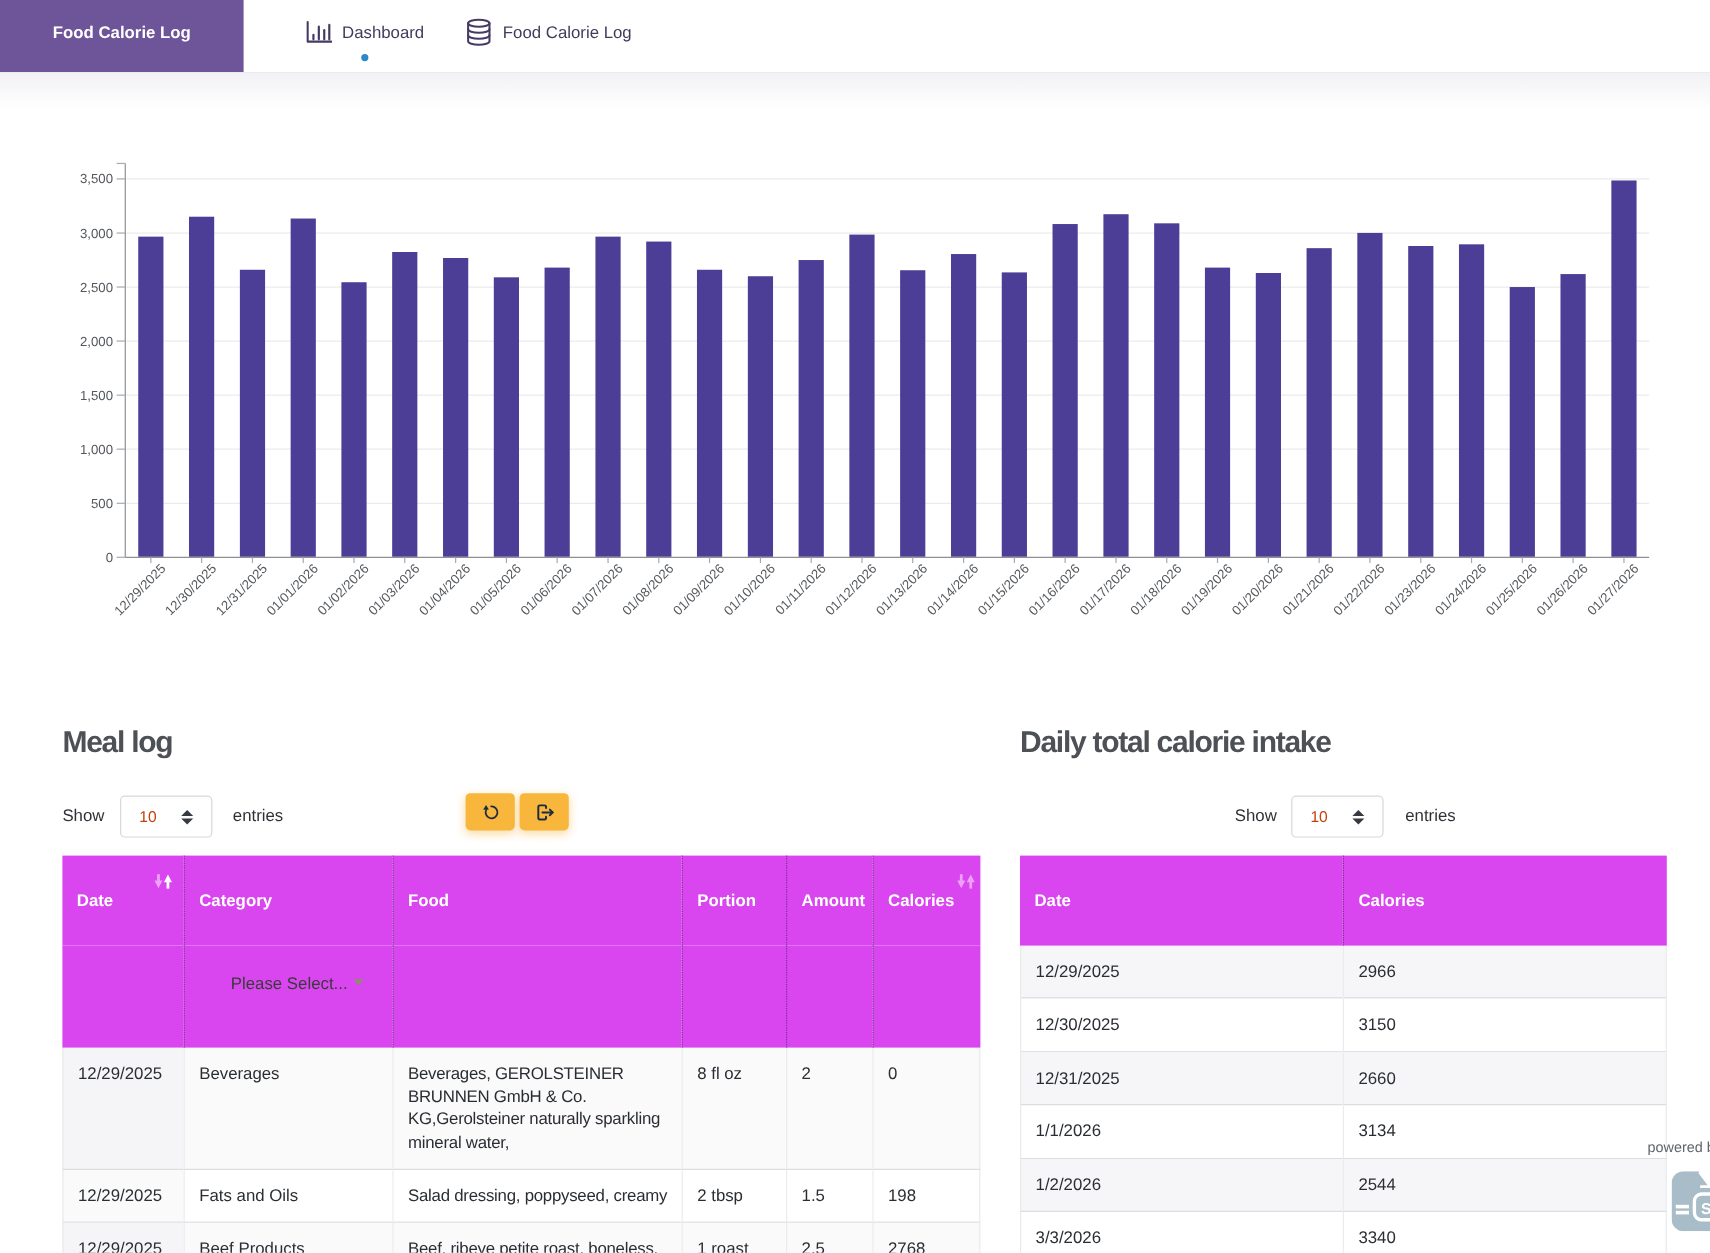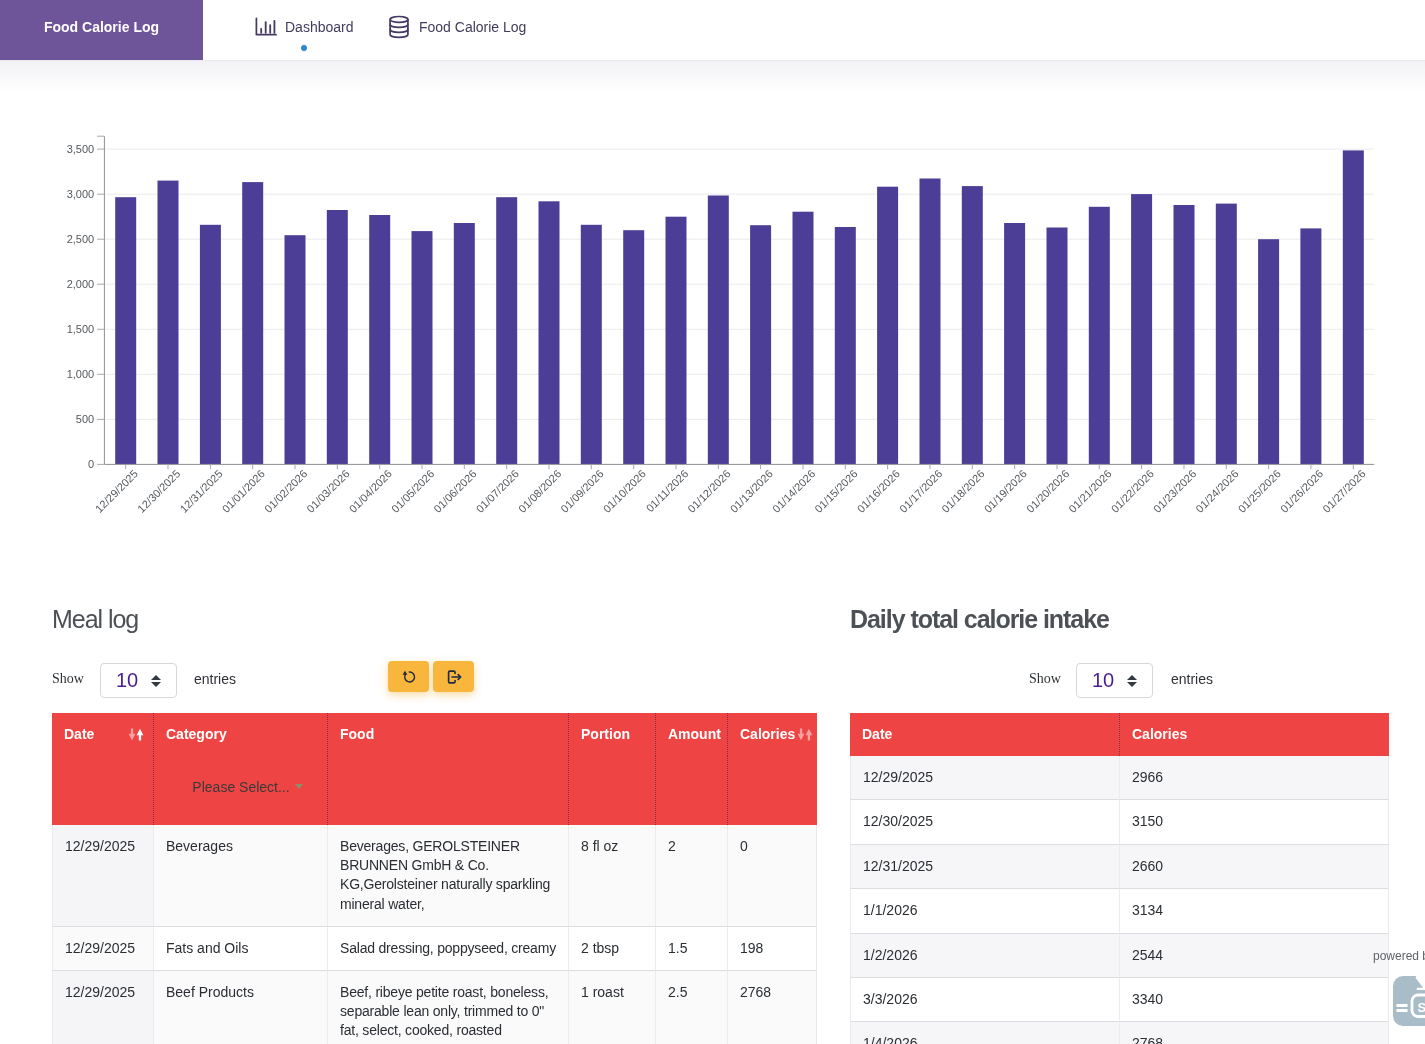--- a/index.html
+++ b/index.html
@@ -17,39 +17,39 @@
 .navlink svg { margin-right:8px; }
 #nav1 { left:254px;text-align:center; }
 #nav2 { left:387px; }
 .navdot { position:absolute; left:301px; top:45px; width:6px; height:6px; border-radius:50%;
   background:#2d87cc; }
 
 
 .sect-title { position:absolute; font-size:25px; line-height:25px; letter-spacing:-1.05px; color:#4d5156; font-weight:400; }
 .ctrl { position:absolute; top:661px; height:35px; display:flex; align-items:center;
   font-size:14px; color:#2e3236; }
-.ctrl .lab1 { display:inline-block; width:48px;font-family:Liberation Serif, serif; }
+.ctrl .lab1 { display:inline-block; width:48px; }
 .sel { display:inline-flex; align-items:center; justify-content:space-between;
   width:77px; height:35px; border:1px solid #d6d8dc; border-radius:4px; background:#fff;
-  padding:0 14px 0 15px; margin:4px 17px 0 0; font-size:20px; color:#4c1d95; }
+  padding:0 14px 0 15px; margin:4px 17px 0 0; font-size:13px; color:#c2410c; }
 .updown { display:inline-block; position:relative; width:11px; height:12px; }
 .updown:before { content:""; position:absolute; left:0; top:0; border-left:5.5px solid transparent;
   border-right:5.5px solid transparent; border-bottom:5px solid #343a40; }
 .updown:after { content:""; position:absolute; left:0; bottom:0; border-left:5.5px solid transparent;
   border-right:5.5px solid transparent; border-top:5px solid #343a40; }
 .btns { position:absolute; left:388px; top:661px; display:flex; }
 .btn { width:41px; height:31px; background:#f8b63d; border-radius:4px; margin-right:4px;
   display:flex; align-items:center; justify-content:center;
   box-shadow:0 3px 8px rgba(246,176,50,.45); }
 
 
 table { border-collapse:separate; border-spacing:0; table-layout:fixed; font-size:14px; color:#2a2e33; }
 th, td { overflow:hidden; }
-.thead td, .thead th { background:#ef4444; color:#fff; font-weight:bold; text-align:left;
-  vertical-align:top; padding:12px 12px; font-size:14px; line-height:19px;
+.thead td, .thead th { background:#d946ef; color:#fff; font-weight:bold; text-align:left;
+  vertical-align:top; padding:28px 12px; font-size:14px; line-height:19px;
   border-left:1px dotted rgba(48,25,78,0.55); position:relative; white-space:nowrap; }
 .thead .first { border-left:none; }
 tbody td { padding:12px 12px; line-height:19px; vertical-align:top;
   border-bottom:1px solid #dcdde0; border-left:1px solid #ececee; }
 tbody td.first { border-left:1px solid #e9eaec; }
 tbody td.last { border-right:1px solid #e9eaec; }
 tbody tr.odd td { background:#fafafb; }
 tbody td.dcol { background:#fafafb; }
 tbody tr.odd td.dcol { background:#f5f5f7; }
 
@@ -212,21 +212,21 @@
         <text x="1070.0" y="474.5" text-anchor="end" font-size="11" fill="#55595e" transform="rotate(-45 1070.0 474.5)">01/20/2026</text>
         <text x="1112.3" y="474.5" text-anchor="end" font-size="11" fill="#55595e" transform="rotate(-45 1112.3 474.5)">01/21/2026</text>
         <text x="1154.6" y="474.5" text-anchor="end" font-size="11" fill="#55595e" transform="rotate(-45 1154.6 474.5)">01/22/2026</text>
         <text x="1197.0" y="474.5" text-anchor="end" font-size="11" fill="#55595e" transform="rotate(-45 1197.0 474.5)">01/23/2026</text>
         <text x="1239.3" y="474.5" text-anchor="end" font-size="11" fill="#55595e" transform="rotate(-45 1239.3 474.5)">01/24/2026</text>
         <text x="1281.6" y="474.5" text-anchor="end" font-size="11" fill="#55595e" transform="rotate(-45 1281.6 474.5)">01/25/2026</text>
         <text x="1323.9" y="474.5" text-anchor="end" font-size="11" fill="#55595e" transform="rotate(-45 1323.9 474.5)">01/26/2026</text>
         <text x="1366.3" y="474.5" text-anchor="end" font-size="11" fill="#55595e" transform="rotate(-45 1366.3 474.5)">01/27/2026</text>
       </svg></div>
 
-<div class="sect-title" style="left:52px; top:607px;">Meal log</div>
+<div class="sect-title" style="left:52px; top:607px;font-weight:bold;">Meal log</div>
 <div class="sect-title" style="left:850px; top:607px;font-weight:bold;">Daily total calorie intake</div>
 
 <div class="ctrl" style="left:52px;">
       <span class="lab1">Show</span>
       <span class="sel">
         <span>10</span>
         <span class="updown"></span>
       </span>
       <span>entries</span>
     </div>

